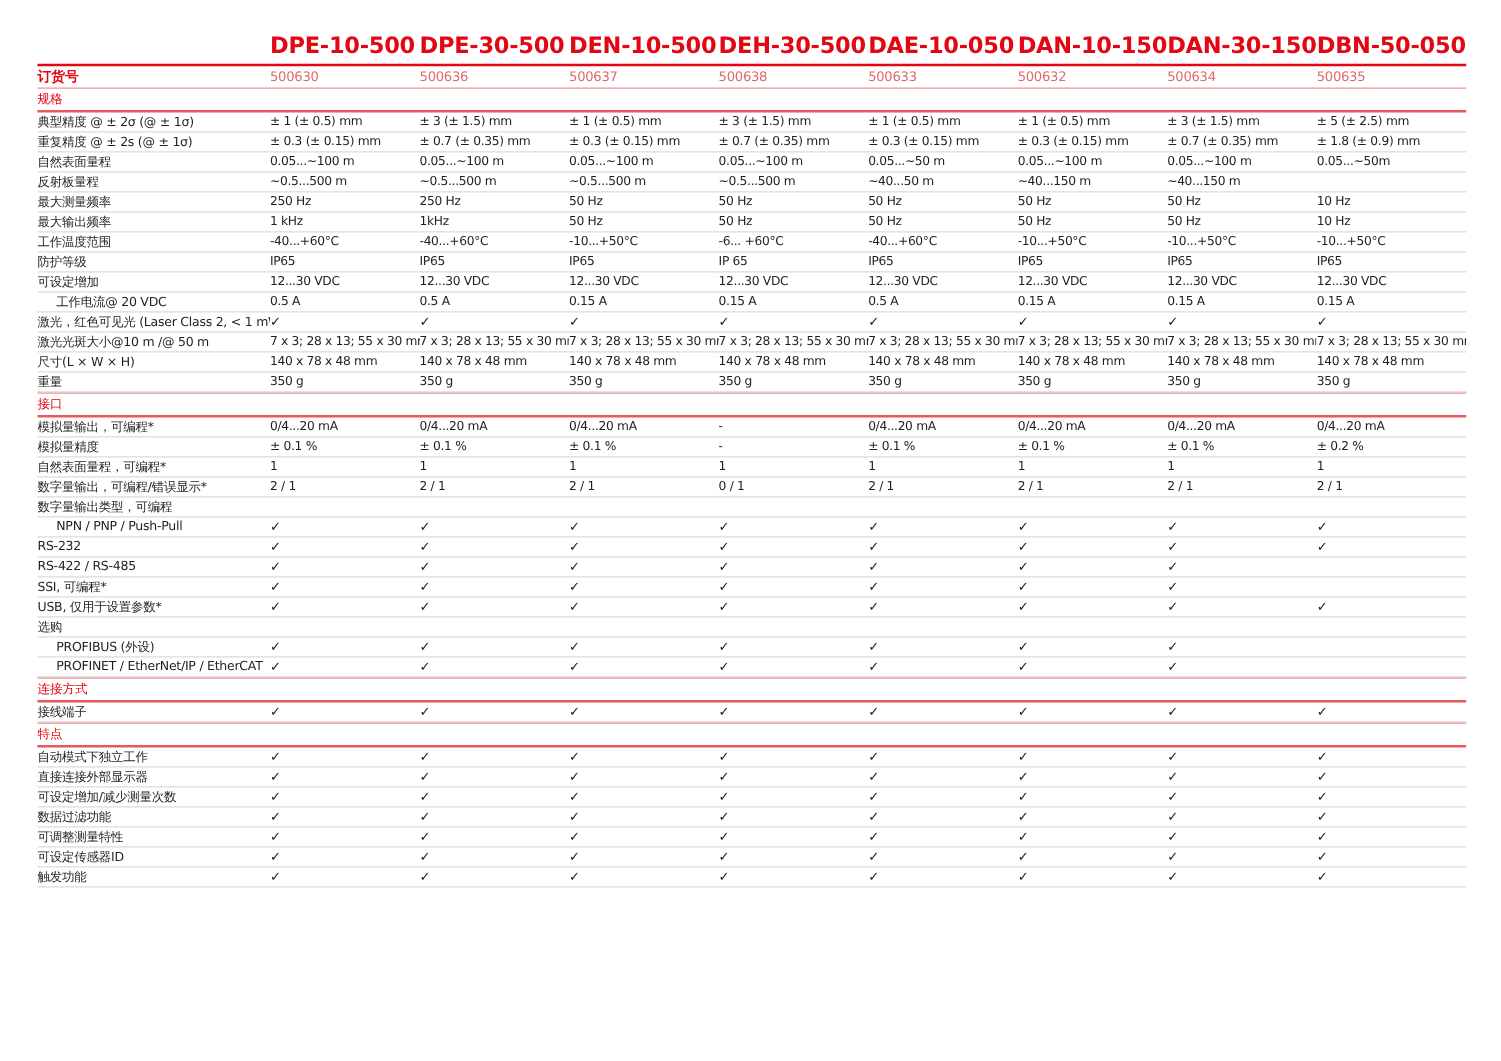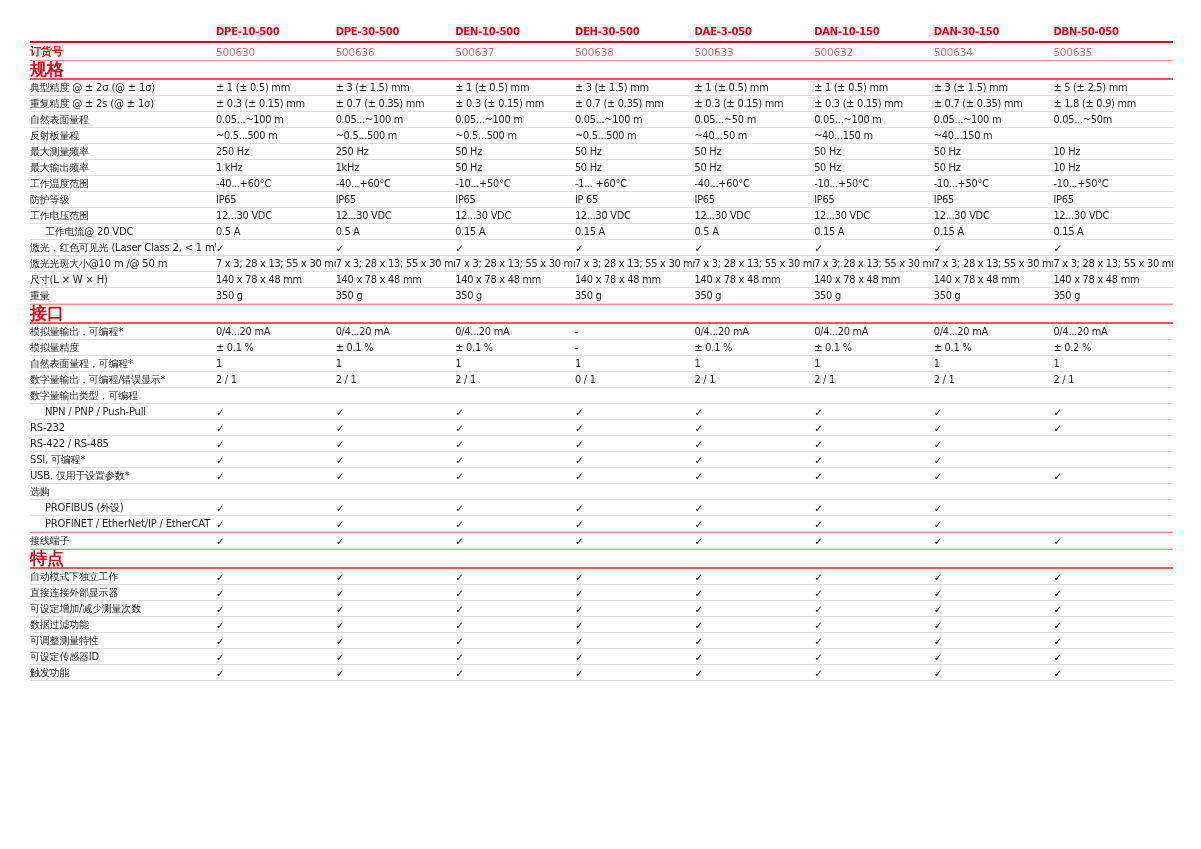--- a/index.html
+++ b/index.html
@@ -24,35 +24,35 @@
     grid-template-columns:186px repeat(8,1fr);
     align-items:baseline;
   }
   .header-row{
     border-bottom:2px solid var(--accent-red);
     padding-bottom:4px;
   }
   .model-cell{
     color:var(--accent-red);
     font-weight:bold;
-    font-size:10px;
+    font-size:18px;
     letter-spacing:-0.2px;
     white-space:nowrap;
   }
   .order-row{height:17px;align-items:center;}
   .order-label{
     color:var(--accent-red);font-weight:bold;font-size:11px;
   }
   .order-value{
     color:var(--value-red);font-size:10.5px;letter-spacing:-0.2px;
   }
   .section{border-top:1px solid var(--section-topline);}
   .section + .section, .sec-gap{margin-top:0;}
   .section-title{
-    color:var(--accent-red);font-weight:bold;font-size:17px;
+    color:var(--accent-red);font-weight:normal;font-size:10px;
     padding:2px 0 2px 0;
     border-bottom:2px solid var(--section-underline);
     line-height:13px;
   }
   .row{
     height:16px;
     border-bottom:1px solid var(--separator);
     align-items:center;
   }
   .label-cell{
@@ -77,21 +77,21 @@
 <body>
 
 <div class="page">
   <div class="table">
       <div class="grid header-row">
         <div class="cell label-cell"></div>
         <div class="cell model-cell">DPE-10-500</div>
         <div class="cell model-cell">DPE-30-500</div>
         <div class="cell model-cell">DEN-10-500</div>
         <div class="cell model-cell">DEH-30-500</div>
-        <div class="cell model-cell">DAE-3-050</div>
+        <div class="cell model-cell">DAE-10-050</div>
         <div class="cell model-cell">DAN-10-150</div>
         <div class="cell model-cell">DAN-30-150</div>
         <div class="cell model-cell">DBN-50-050</div>
       </div>
       <div class="grid order-row">
         <div class="cell order-label">订货号</div>
         <div class="cell order-value">500630</div>
         <div class="cell order-value">500636</div>
         <div class="cell order-value">500637</div>
         <div class="cell order-value">500638</div>
@@ -166,39 +166,39 @@
           <div class="cell value-cell">50 Hz</div>
           <div class="cell value-cell">50 Hz</div>
           <div class="cell value-cell">50 Hz</div>
           <div class="cell value-cell">10 Hz</div>
         </div>
         <div class="grid row">
           <div class="cell label-cell">工作温度范围</div>
           <div class="cell value-cell">-40...+60°C</div>
           <div class="cell value-cell">-40...+60°C</div>
           <div class="cell value-cell">-10...+50°C</div>
-          <div class="cell value-cell">-1... +60°C</div>
+          <div class="cell value-cell">-6... +60°C</div>
           <div class="cell value-cell">-40...+60°C</div>
           <div class="cell value-cell">-10...+50°C</div>
           <div class="cell value-cell">-10...+50°C</div>
           <div class="cell value-cell">-10...+50°C</div>
         </div>
         <div class="grid row">
           <div class="cell label-cell">防护等级</div>
           <div class="cell value-cell">IP65</div>
           <div class="cell value-cell">IP65</div>
           <div class="cell value-cell">IP65</div>
           <div class="cell value-cell">IP 65</div>
           <div class="cell value-cell">IP65</div>
           <div class="cell value-cell">IP65</div>
           <div class="cell value-cell">IP65</div>
           <div class="cell value-cell">IP65</div>
         </div>
         <div class="grid row">
-          <div class="cell label-cell">工作电压范围</div>
+          <div class="cell label-cell">可设定增加</div>
           <div class="cell value-cell">12...30 VDC</div>
           <div class="cell value-cell">12...30 VDC</div>
           <div class="cell value-cell">12...30 VDC</div>
           <div class="cell value-cell">12...30 VDC</div>
           <div class="cell value-cell">12...30 VDC</div>
           <div class="cell value-cell">12...30 VDC</div>
           <div class="cell value-cell">12...30 VDC</div>
           <div class="cell value-cell">12...30 VDC</div>
         </div>
         <div class="grid row">
@@ -397,20 +397,21 @@
           <div class="cell value-cell check">✓</div>
           <div class="cell value-cell check">✓</div>
           <div class="cell value-cell check">✓</div>
           <div class="cell value-cell check">✓</div>
           <div class="cell value-cell check">✓</div>
           <div class="cell value-cell check">✓</div>
           <div class="cell value-cell"></div>
         </div>
       </div>
       <div class="section">
+        <div class="section-title">连接方式</div>
         <div class="grid row">
           <div class="cell label-cell">接线端子</div>
           <div class="cell value-cell check">✓</div>
           <div class="cell value-cell check">✓</div>
           <div class="cell value-cell check">✓</div>
           <div class="cell value-cell check">✓</div>
           <div class="cell value-cell check">✓</div>
           <div class="cell value-cell check">✓</div>
           <div class="cell value-cell check">✓</div>
           <div class="cell value-cell check">✓</div>

